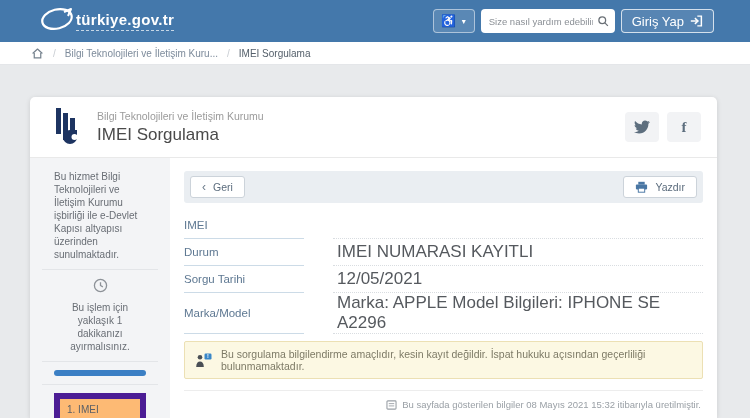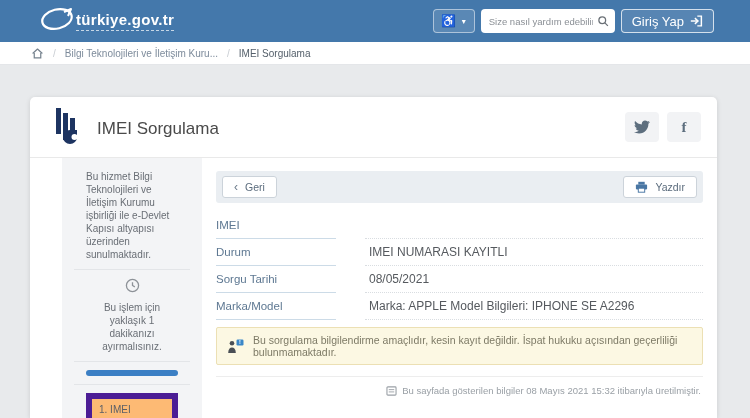--- a/index.html
+++ b/index.html
@@ -72,21 +72,21 @@
     display:flex; align-items:center; justify-content:center;
     color:#5d6e7e; cursor:pointer;
   }
   .fb-glyph { font-family:"Liberation Serif", serif; font-weight:bold; font-size:15px; }
 
   .card-body { display:flex; flex:1; min-height:0; }
 
   
   .sidebar {
     width:140px; flex:none; background:#f3f4f6;
-    padding:12px 24px 0; font-size:10px; line-height:1.3; color:#696e75;margin-left:32px;
+    padding:12px 24px 0; font-size:10px; line-height:1.3; color:#696e75;
   }
   .sidebar hr { border:none; border-top:1px solid #e3e5e8; margin:8px -12px; }
   .clock-wrap { text-align:center; margin:4px 0 5px; color:#8d9298; }
   .duration { text-align:center; }
   .progress-track { margin:6px 0 3px; }
   .progress-fill { height:6px; background:#3b7fc4; border-radius:3px; width:100%; }
   .step-box {
     background:#fdba74; border:6px solid #4c1d95; border-radius:0;
     padding:4px 7px; font-size:10px; color:#5b6067; margin-top:7px; cursor:pointer;
   }
@@ -106,21 +106,21 @@
   .chevron { font-size:12px; line-height:1; color:#6a7a8a; }
 
   .result-table { margin-top:9px; }
   .result-row { display:flex; min-height:27px;gap:29px; }
   .result-label {
     width:120px; flex:none; display:flex; align-items:center;
     font-size:11.5px; color:#5e7892; border-bottom:1px solid #ccdbe7;
   }
   .result-value {
     flex:1; display:flex; align-items:center; padding-left:4px;
-    font-size:12px; color:#55595e; border-bottom:1px dotted #d9dde1;
+    font-size:17px; color:#55595e; border-bottom:1px dotted #d9dde1;
   }
 
   .notice {
     margin-top:7px; background:#fcf8e3; border:1px solid #ece0b4;
     border-radius:2px; padding:6px 10px;
     display:flex; align-items:center; gap:9px;
     font-size:10.5px; color:#7d7a66;
   }
 
   .footer-note {
@@ -188,20 +188,21 @@
     <span>
       <svg width="30" height="42" viewBox="0 0 30 42">
         <rect x="2" y="4" width="5" height="26" fill="#1d3461"></rect>
         <rect x="9" y="9" width="5" height="27" fill="#1d3461"></rect>
         <rect x="16" y="14" width="5" height="16" fill="#1d3461"></rect>
         <path d="M16 26 a7 7 0 1 0 7 7 v-7 z" fill="#1d3461"></path>
         <circle cx="20.5" cy="33" r="3" fill="#fff"></circle>
       </svg>
     </span>
     <div class="titles">
+      <div class="agency">Bilgi Teknolojileri ve İletişim Kurumu</div>
       <div class="service-title">IMEI Sorgulama</div>
     </div>
     <div class="social">
       <div class="social-btn">
         <span style="display:flex;">
           <svg width="16" height="14" viewBox="0 0 24 20" fill="#5d6e7e">
             <path d="M23.9 2.6c-.9.4-1.8.65-2.8.78 1-.6 1.8-1.57 2.16-2.72-.95.55-2 .96-3.13 1.18C19.24.86 17.97.26 16.55.26c-2.72 0-4.92 2.2-4.92 4.92 0 .39.04.76.13 1.12C7.69 6.1 4.07 4.13 1.64 1.16c-.43.72-.67 1.56-.67 2.48 0 1.7.87 3.2 2.19 4.1-.8-.03-1.57-.25-2.23-.62v.06c0 2.39 1.69 4.38 3.95 4.83-.41.11-.85.17-1.3.17-.31 0-.62-.03-.92-.08.63 1.95 2.45 3.38 4.6 3.42-1.68 1.32-3.8 2.1-6.1 2.1-.39 0-.78-.02-1.16-.07 2.19 1.4 4.77 2.21 7.56 2.21 9.05 0 14-7.5 14-13.99 0-.21 0-.42-.02-.63.96-.69 1.8-1.56 2.46-2.55z"></path>
           </svg>
         </span>
       </div>
@@ -257,21 +258,21 @@
         <div class="result-row">
           <div class="result-label">IMEI</div>
           <div class="result-value"></div>
         </div>
         <div class="result-row">
           <div class="result-label">Durum</div>
           <div class="result-value">IMEI NUMARASI KAYITLI</div>
         </div>
         <div class="result-row">
           <div class="result-label">Sorgu Tarihi</div>
-          <div class="result-value">08/05/2021</div>
+          <div class="result-value">12/05/2021</div>
         </div>
         <div class="result-row">
           <div class="result-label">Marka/Model</div>
           <div class="result-value">Marka: APPLE Model Bilgileri: IPHONE SE A2296</div>
         </div>
       </div>
 
       <div class="notice">
         <span style="display:flex; flex:none;">
           <svg width="17" height="15" viewBox="0 0 17 15">

